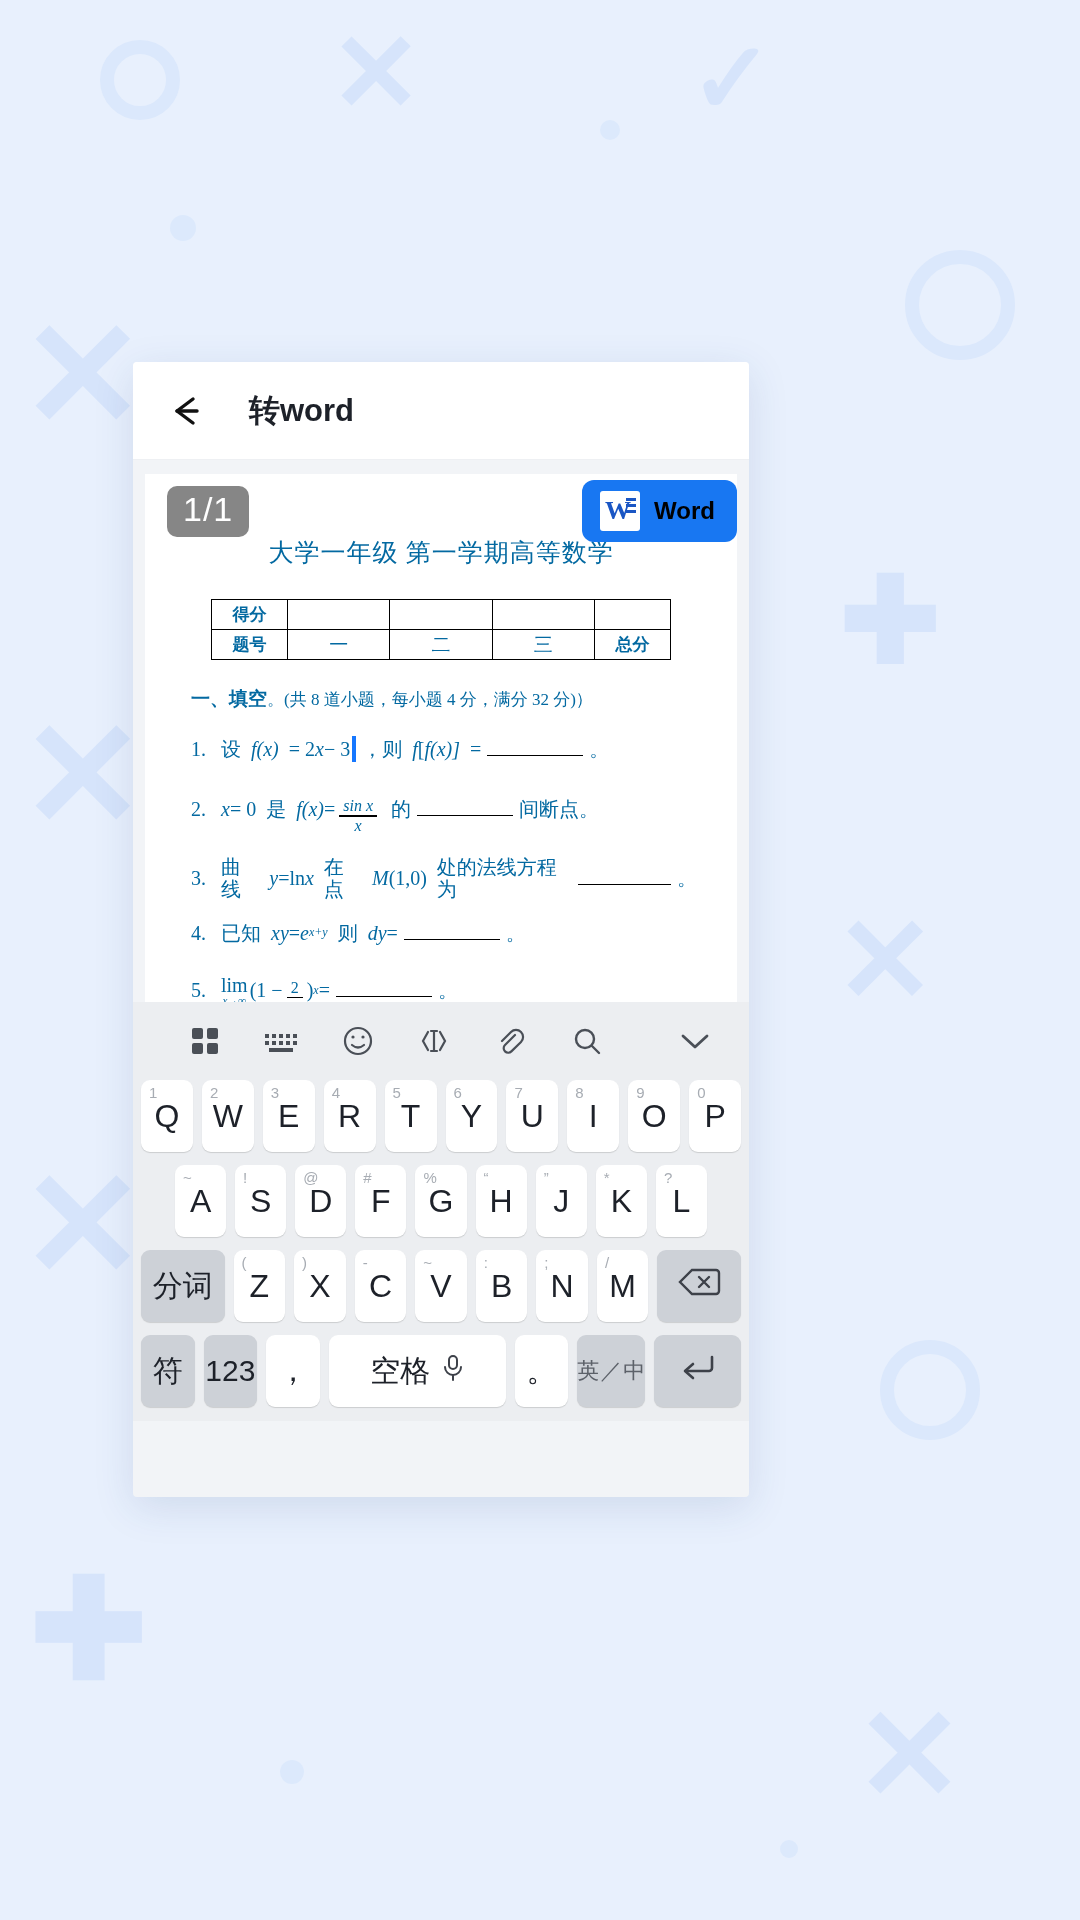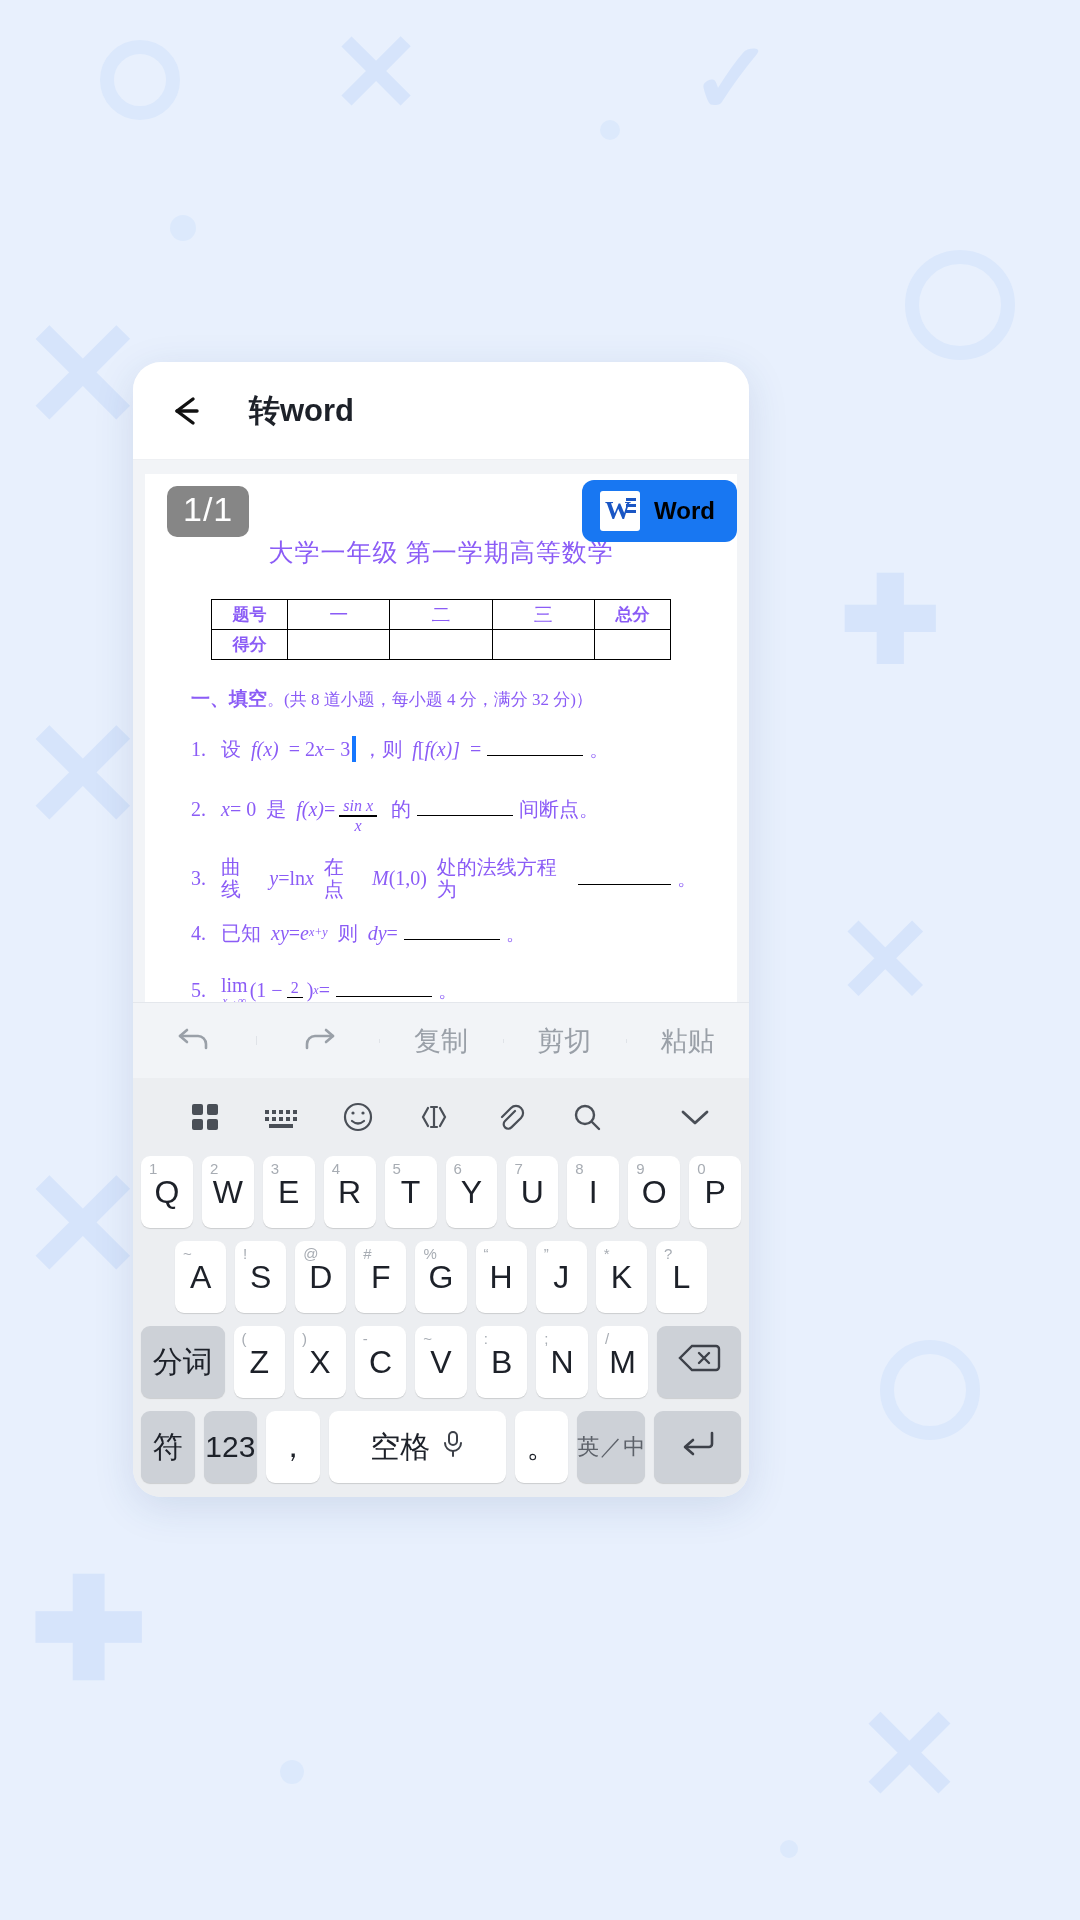--- a/index.html
+++ b/index.html
@@ -27,21 +27,21 @@
     color:#232a33; line-height:1.22;
     white-space:nowrap;
   }
   .headline .blue { color:#1677ff; }
 
   
   .phone {
     position:absolute; left:133px; top:362px;
     width:616px; height:1135px;
     background:#f2f4f7;
-    border-radius:28px;
+    border-radius:4px;
     box-shadow:0 10px 40px rgba(40,70,120,.13);
     overflow:hidden;
     z-index:6;
   }
 
   
   .appbar {
     height:98px; background:#fff; display:flex; align-items:center;
     padding-left:34px; gap:42px;
     border-bottom:1px solid #eef0f3;
@@ -75,21 +75,21 @@
   .word-icon {
     width:40px; height:40px; background:#fff; border-radius:3px;
     position:relative; display:flex; align-items:center; justify-content:center;
   }
   .word-icon .w { color:#1a56c4; font-size:26px; font-weight:800; font-family:"Liberation Serif", serif; line-height:1; margin-left:-4px;}
   .word-icon .lines { position:absolute; right:4px; top:7px; display:flex; flex-direction:column; gap:3px; }
   .word-icon .lines i { display:block; width:10px; height:3px; background:#1a56c4; }
   .word-badge-label { color:#000000; font-size:24px; font-weight:600; }
 
   
-  .doc-body { padding:62px 40px 0 40px; font-family:"Liberation Serif", serif; color:#8b5cf6; }
+  .doc-body { padding:62px 40px 0 40px; font-family:"Liberation Serif", serif; color:#0369a1; }
   .doc-title { text-align:center; font-size:25px; letter-spacing:1px; margin-bottom:30px; }
 
   table.score { border-collapse:collapse; margin:0 auto 26px; width:460px; }
   table.score td {
     border:1.5px solid #000; height:30px; text-align:center;
     font-size:17px; font-weight:700;
   }
   table.score td.hd { width:76px; }
   table.score td.num { font-weight:400; font-size:19px; }
 
@@ -205,32 +205,32 @@
         </div>
         <span class="word-badge-label">Word</span>
       </div>
 
       <div class="doc-body">
         <div class="doc-title">大学一年级 第一学期高等数学</div>
 
         <table class="score">
           <tbody>
               <tr>
+            <td class="hd">得分</td>
+            <td></td>
+            <td></td>
+            <td></td>
+            <td></td>
+          </tr>
+          <tr>
             <td class="hd">题号</td>
             <td class="num">一</td>
             <td class="num">二</td>
             <td class="num">三</td>
             <td class="hd">总分</td>
-          </tr>
-          <tr>
-            <td class="hd">得分</td>
-            <td></td>
-            <td></td>
-            <td></td>
-            <td></td>
           </tr>
         </tbody>
           </table>
 
         <div class="sec-head">
           <b>一、填空</b><span class="small">。(共 8 道小题，每小题 4 分，满分 32 分)）</span>
         </div>
 
         <div class="q">
           <span class="idx">1.</span>
@@ -328,41 +328,20 @@
             <span class="sup it">x</span>
           <span>=</span>
           <span class="blank"></span>
           <span>。</span>
         </div>
 
       </div>
     </div>
   </div>
 
-  <div class="edit-toolbar">
-    <div class="cell">
-      <span>
-        <svg width="40" height="34" viewBox="0 0 40 34">
-            <path d="M12 10 L5 16 L12 22" fill="none" stroke="#9aa0a8" stroke-width="2.6" stroke-linecap="round" stroke-linejoin="round"></path>
-            <path d="M5 16 H23 a8 8 0 0 1 8 8 v4" fill="none" stroke="#9aa0a8" stroke-width="2.6" stroke-linecap="round"></path>
-          </svg>
-      </span>
-    </div>
-    <div class="cell">
-      <span>
-        <svg width="40" height="34" viewBox="0 0 40 34">
-            <path d="M28 10 L35 16 L28 22" fill="none" stroke="#9aa0a8" stroke-width="2.6" stroke-linecap="round" stroke-linejoin="round"></path>
-            <path d="M35 16 H17 a8 8 0 0 0 -8 8 v4" fill="none" stroke="#9aa0a8" stroke-width="2.6" stroke-linecap="round"></path>
-          </svg>
-      </span>
-    </div>
-    <div class="cell">复制</div>
-    <div class="cell">剪切</div>
-    <div class="cell">粘贴</div>
-  </div>
 
   <div class="keyboard">
 
     <div class="kb-tools">
       <div class="ic">
         <svg width="34" height="34" viewBox="0 0 34 34" fill="#4a4f57">
             <rect x="4" y="4" width="11" height="11" rx="2"></rect>
             <rect x="19" y="4" width="11" height="11" rx="2"></rect>
             <rect x="4" y="19" width="11" height="11" rx="2"></rect>
             <rect x="19" y="19" width="11" height="11" rx="2"></rect>

